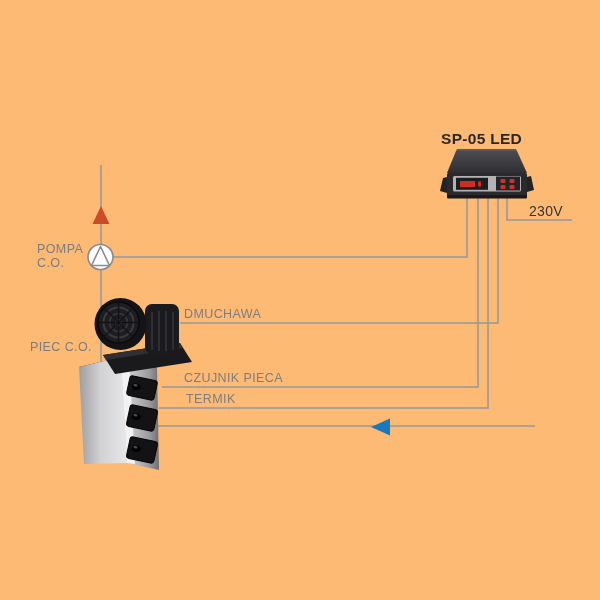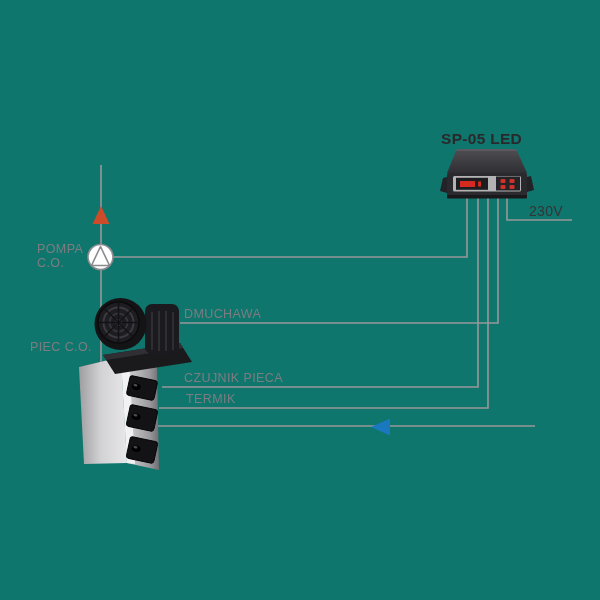--- a/index.html
+++ b/index.html
@@ -1,16 +1,16 @@
 <!DOCTYPE html>
 <html><head>
 <meta charset="utf-8">
 <style>
   html,body{margin:0;padding:0;background:#ffffff;}
-  .stage{position:relative;width:600px;height:600px;background:#0f766e;overflow:hidden;}
+  .stage{position:relative;width:600px;height:600px;background:#fdba74;overflow:hidden;}
   svg{display:block;}
   text{font-family:"Liberation Sans","DejaVu Sans",sans-serif;}
   .lbl{fill:#7c7d80;font-size:12.5px;letter-spacing:.4px;}
   .title{fill:#29292b;font-size:15.5px;font-weight:bold;letter-spacing:.3px;}
   .volt{fill:#343436;font-size:14px;letter-spacing:.3px;}
   .wire{stroke:#98989b;stroke-width:1.6;fill:none;}
   .pumpline{stroke:#8b8b8e;stroke-width:1.6;}
 </style>
 </head>
 <body>

